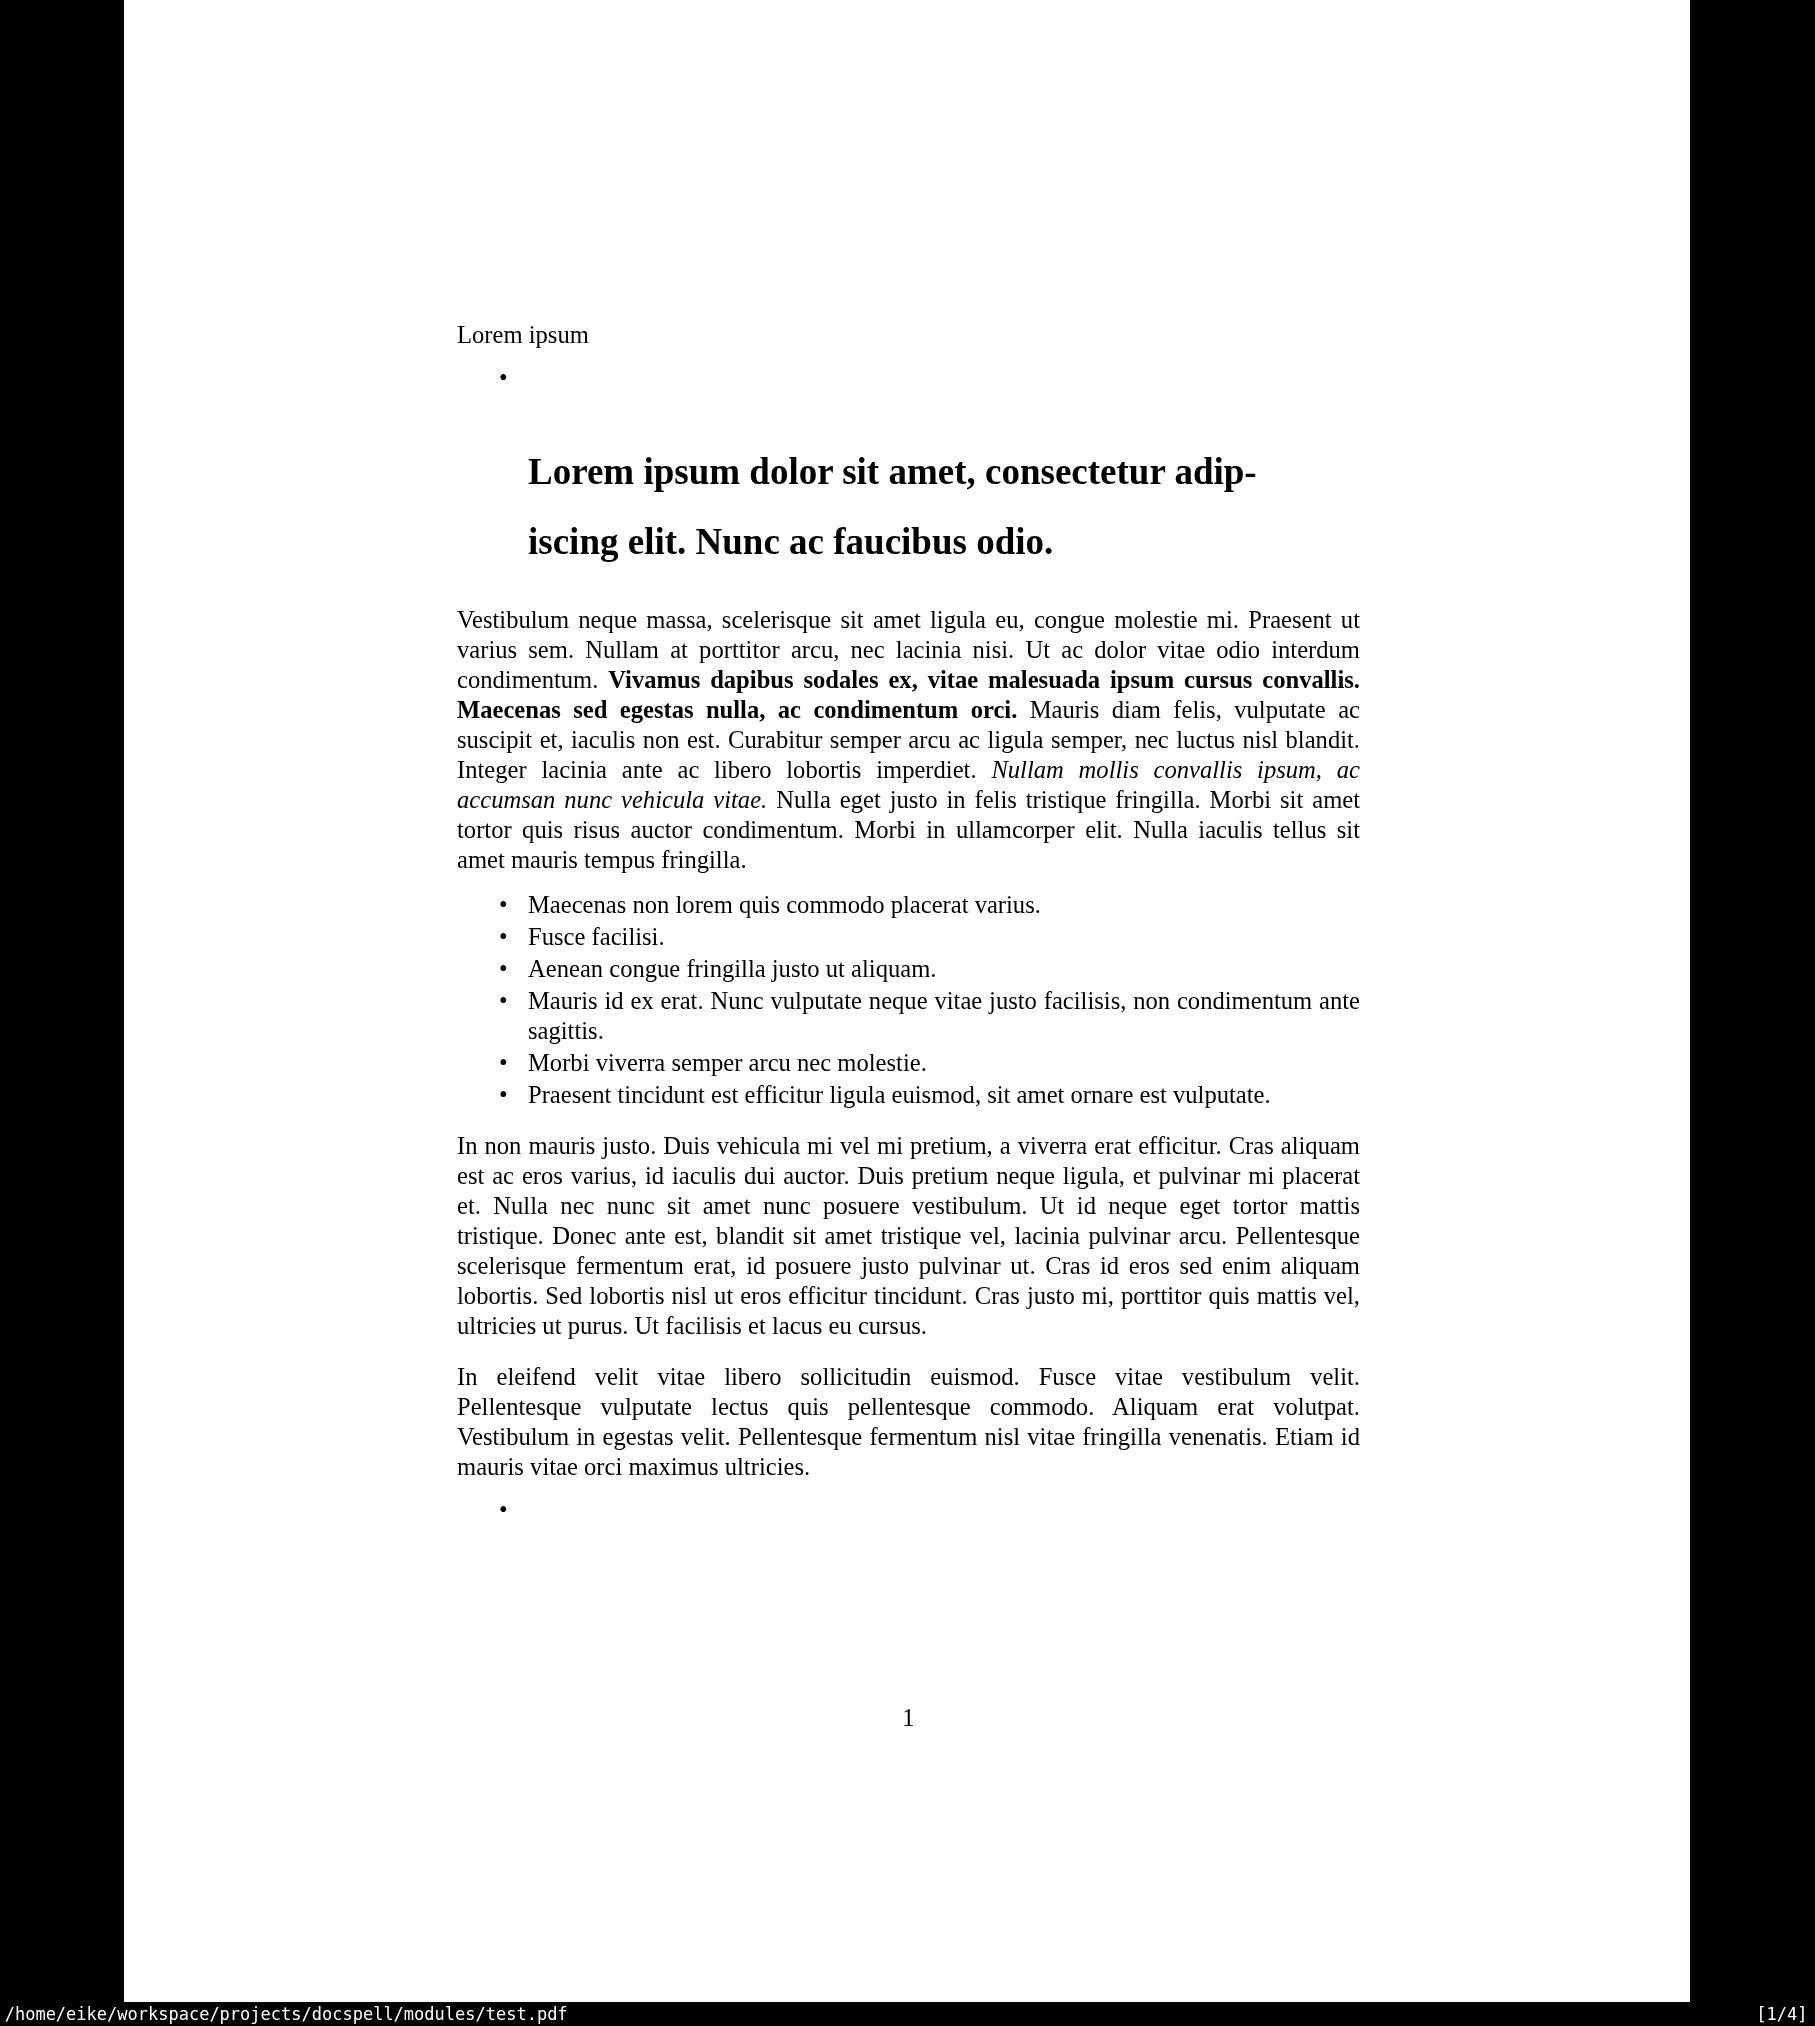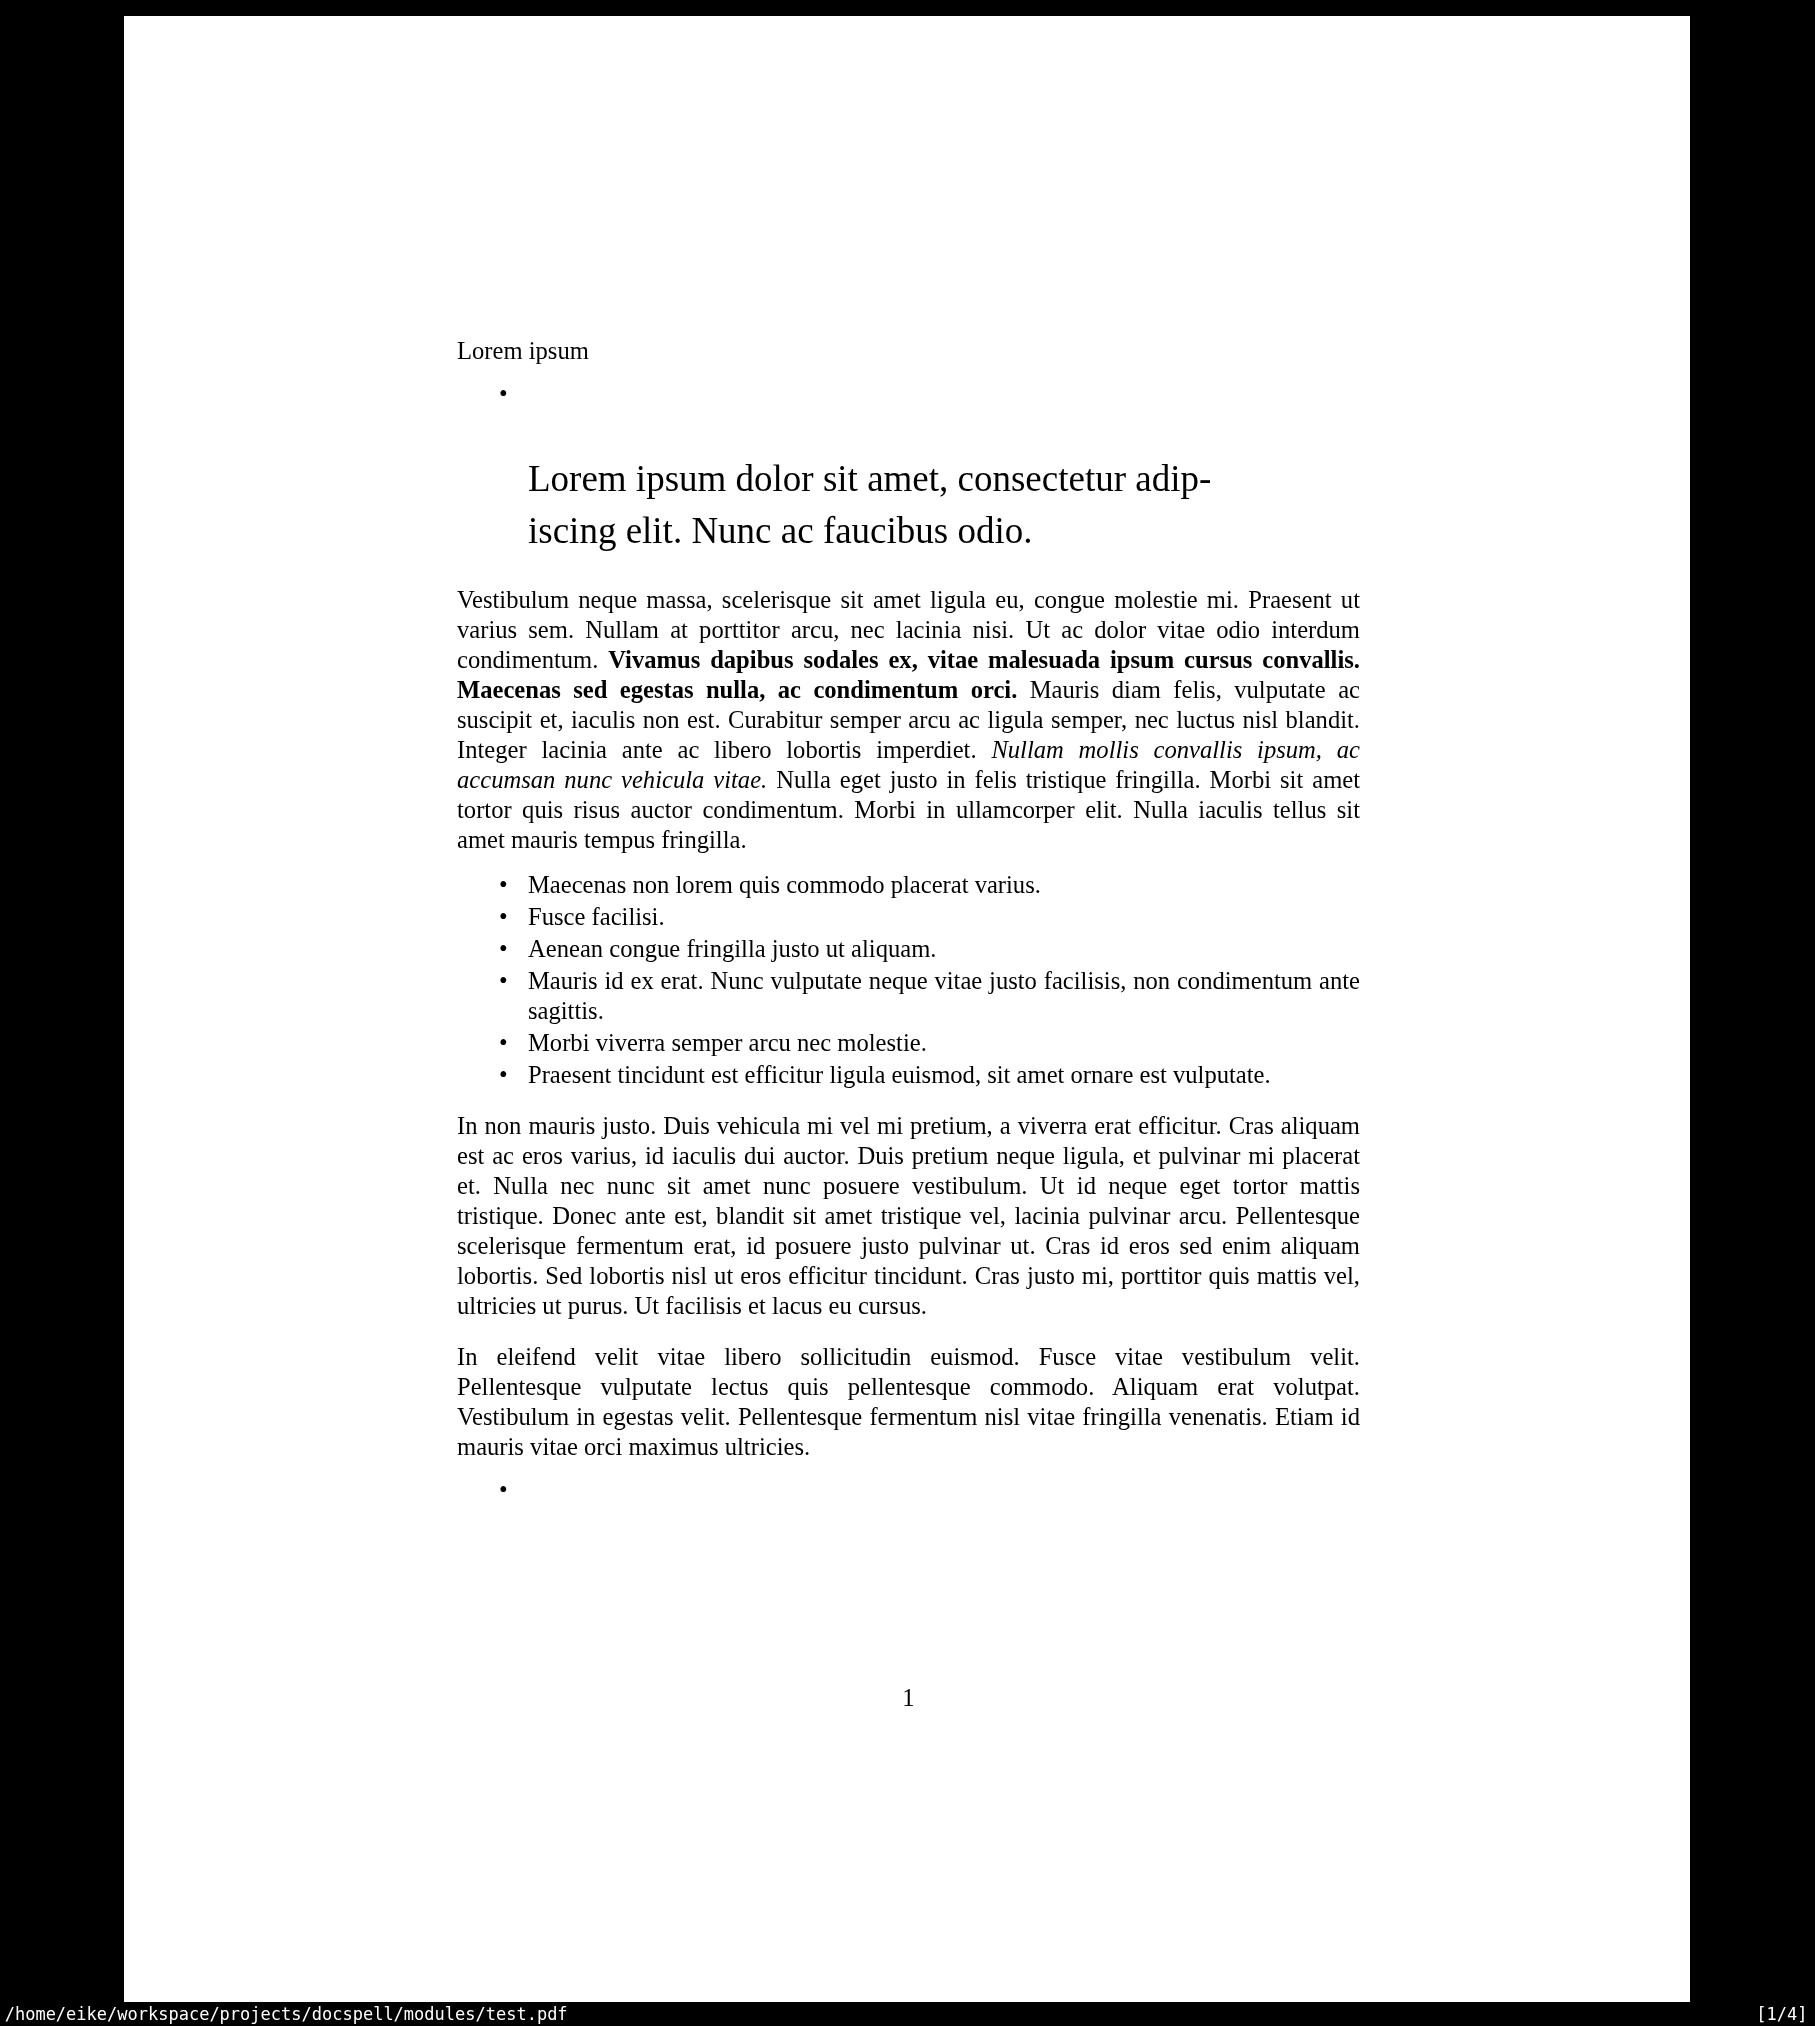--- a/index.html
+++ b/index.html
@@ -10,39 +10,39 @@
     --statusbar-fg:#ffffff;
   }
   html,body{margin:0;padding:0;}
   body{
     width:1815px;height:2026px;overflow:hidden;
     background:var(--bg);
     font-family:"Liberation Serif","DejaVu Serif",serif;
   }
   .viewer{position:relative;width:1815px;height:2026px;background:var(--bg);}
   .pdf-page{
-    position:absolute;left:124px;top:16px;
+    position:absolute;left:124px;top:0;
     width:1566px;height:2002px;
     background:var(--page);color:var(--ink);
   }
   .content{
     padding:320px 330px 0 333px;
     font-size:24.6px;line-height:30px;
   }
   .intro{margin:0;}
   ul.latex-list{list-style:none;margin:13.2px 0 0 0;padding:0;}
   ul.latex-list.main-list{margin-top:15px;}
   ul.latex-list li{position:relative;padding-left:71px;text-align:justify;margin-top:1.9px;min-height:30px;}
   ul.latex-list li .bullet{
     position:absolute;left:42px;top:0;
     font-size:24.6px;line-height:30px;
   }
   .heading{
     margin:44px 0 0 71px;
-    font-size:37px;line-height:52px;font-weight:normal;
+    font-size:37px;line-height:70px;font-weight:bold;
     white-space:pre-line;
   }
   p.para{margin:21px 0 0 0;text-align:justify;}
   p.para.after-heading{margin-top:28px;}
   p.para.single-line{text-align:left;margin-top:11.4px;}
   .run-bold{font-weight:bold;}
   .run-italic{font-style:italic;}
   .page-number{margin-top:178px;text-align:center;font-size:24.6px;line-height:30px;}
   .statusbar{
     position:absolute;left:0;bottom:0;

